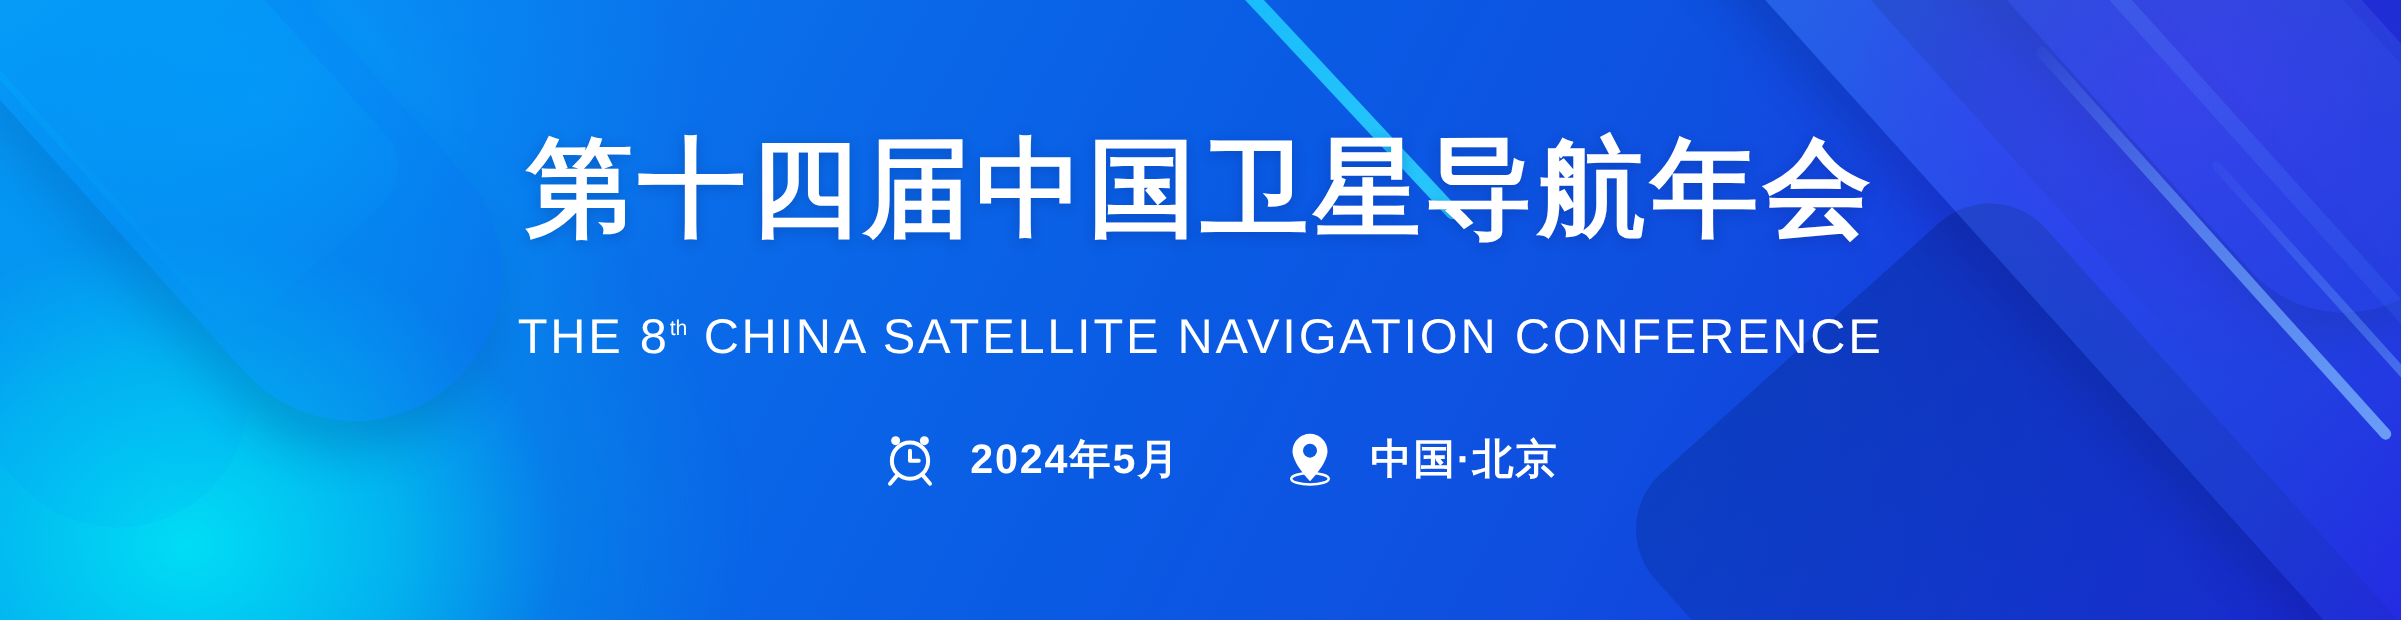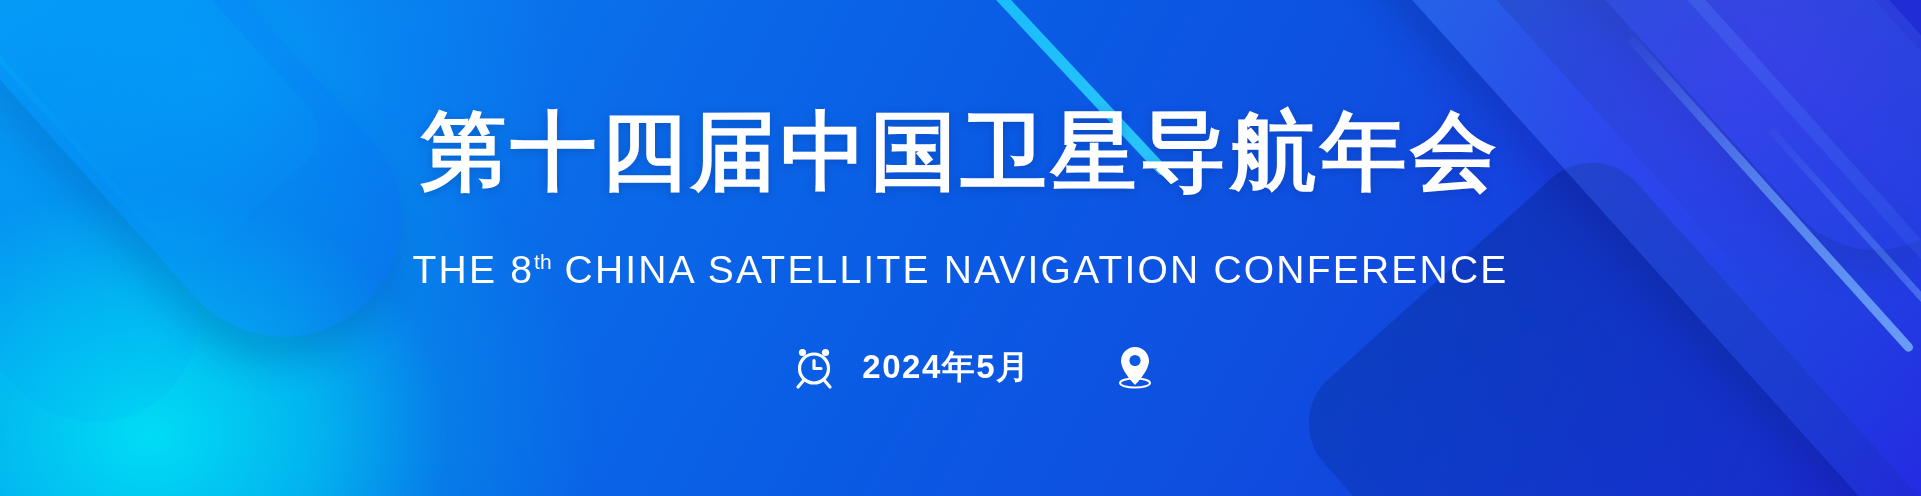--- a/index.html
+++ b/index.html
@@ -252,21 +252,21 @@
     top: 250px;
     text-align: center;
     color: #ffffff;
     font-size: 39px;
     font-weight: 400;
     letter-spacing: 2.2px;
     line-height: 1;
     white-space: nowrap;
   }
   .title-en .sup {
-    font-size: 21px;
+    font-size: 17px;
     vertical-align: super;
     letter-spacing: 0;
   }
 
   .meta-row {
     position: absolute;
     left: 0;
     right: 0;
     top: 340px;
     display: flex;
@@ -345,17 +345,18 @@
       </div>
 
       <div class="meta-item">
         <span class="meta-icon">
           <svg viewBox="0 0 52 52" width="52" height="52" aria-hidden="true">
             <path d="M26 7 C18.3 7 12 13.3 12 21 C12 30.8 26 45 26 45 C26 45 40 30.8 40 21 C40 13.3 33.7 7 26 7 Z" fill="#ffffff"></path>
             <circle cx="26" cy="20.5" r="5.6" fill="#0a5ae4"></circle>
             <ellipse cx="26" cy="43" rx="15" ry="4.6" fill="none" stroke="#ffffff" stroke-width="2"></ellipse>
           </svg>
         </span>
+        <span class="meta-text">中国·北京</span>
       </div>
 
     </div>
   </div>
 </div>
 
 </body></html>

